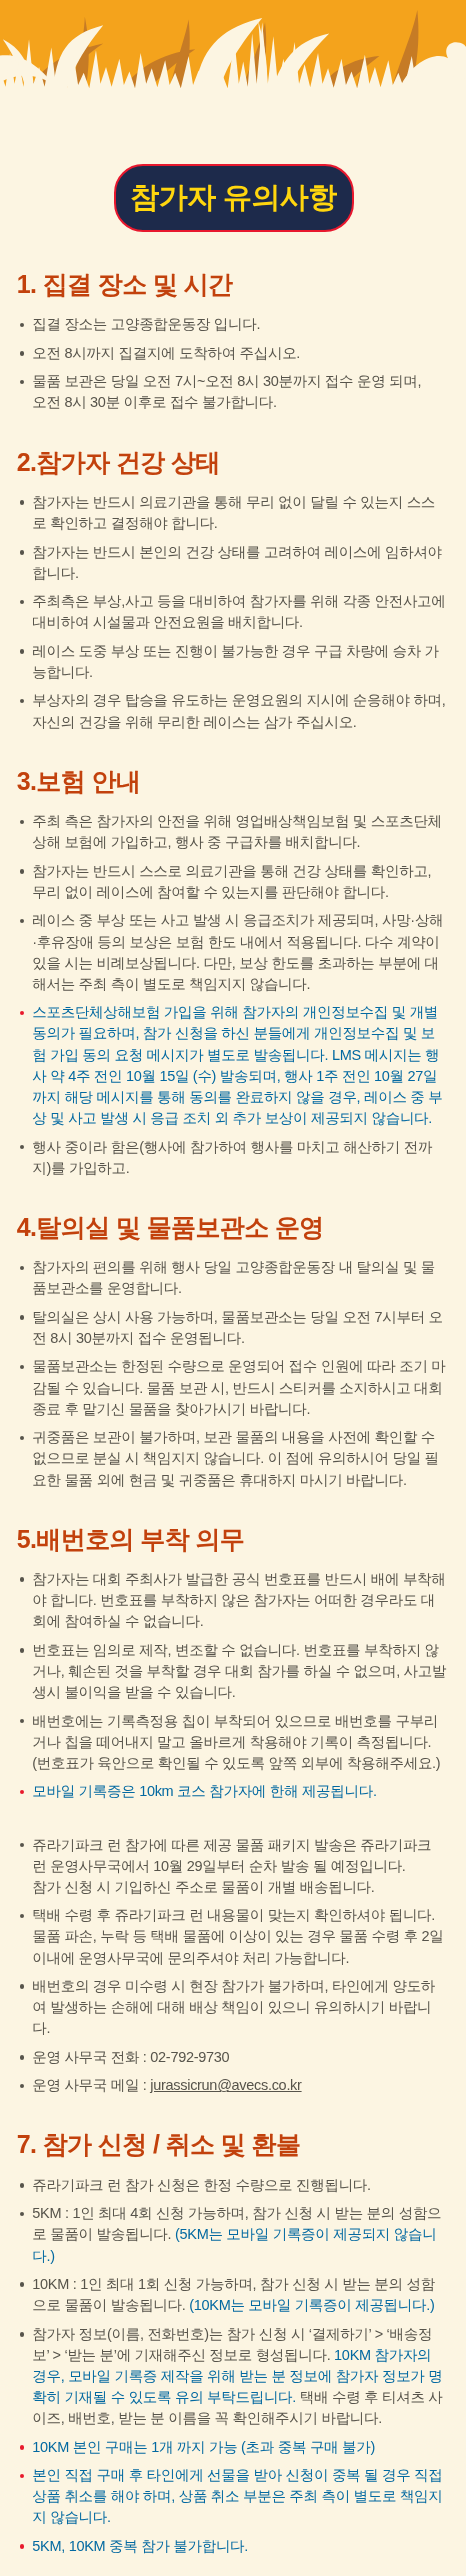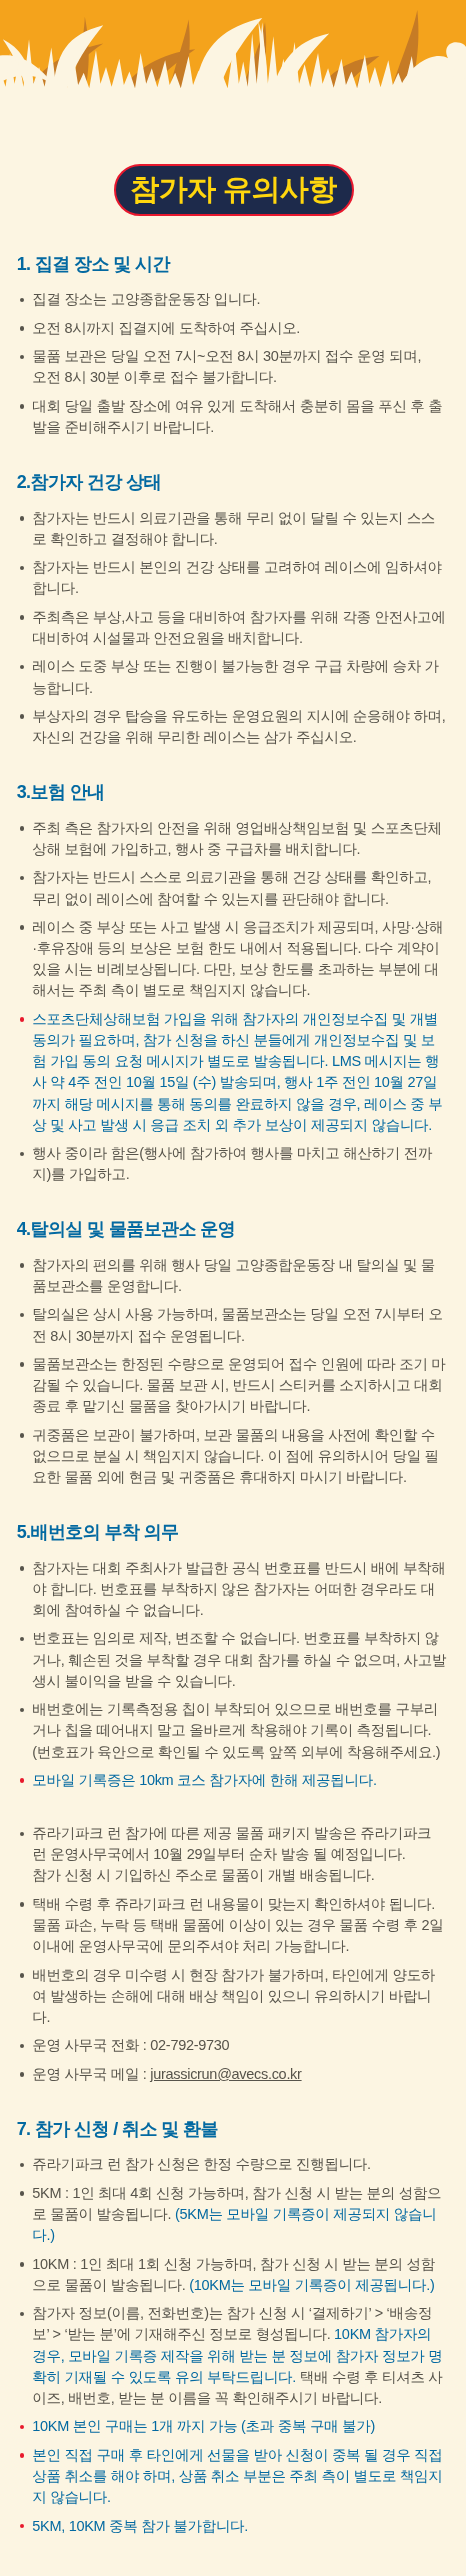--- a/index.html
+++ b/index.html
@@ -9,43 +9,43 @@
     font-family:"Liberation Sans","DejaVu Sans",sans-serif;
     color:#57544B;
   }
   .page{width:467px;min-height:2576px;background:#FCF5E2;overflow:hidden;}
 
   
   .hero{display:block;width:467px;height:109px;}
 
   
   .badge{
-    width:240px;height:52px;
+    width:240px;height:68px;
     margin:55px auto 0 auto;
     background:#1D2A4B;
     border:2.8px solid #E8182E;
     border-radius:29px;
     box-sizing:border-box;
     display:flex;align-items:center;justify-content:center;
   }
   .badge span{
     color:#FFD60E;
     font-size:29px;
     font-weight:700;
     letter-spacing:-0.6px;
   }
 
   .content{padding:36px 20px 39px 16.7px;}
 
   .section{margin:0 0 32px 0;}
   .section:last-child{margin-bottom:0;}
   .section-title{
-    font-size:18px;
+    font-size:25px;
     font-weight:700;
-    color:#0369a1;
+    color:#c2410c;
     margin:0 0 13.4px 0;
     letter-spacing:-0.6px;
   }
   ul.bullets{list-style:none;margin:0;padding:0;}
   ul.bullets li{
     position:relative;
     padding-left:15.6px;
     font-size:14.5px;
     line-height:1.46;
     letter-spacing:-0.3px;
@@ -110,21 +110,20 @@
   </div>
 
   <main class="content">
   <section class="section">
     <h2 class="section-title">1. 집결 장소 및 시간</h2>
     <ul class="bullets">
           <li><span>집결 장소는 고양종합운동장 입니다.</span></li>
           <li><span>오전 8시까지 집결지에 도착하여 주십시오.</span></li>
           <li><span>물품 보관은 당일 오전 7시~오전 8시 30분까지 접수 운영 되며,
 오전 8시 30분 이후로 접수 불가합니다.</span></li>
-          <li><span>대회 당일 출발 장소에 여유 있게 도착해서 충분히 몸을 푸신 후 출발을 준비해주시기 바랍니다.</span></li>
         </ul>
   </section>
 
   <section class="section">
     <h2 class="section-title">2.참가자 건강 상태</h2>
     <ul class="bullets">
           <li><span>참가자는 반드시 의료기관을 통해 무리 없이 달릴 수 있는지 스스로 확인하고 결정해야 합니다.</span></li>
           <li><span>참가자는 반드시 본인의 건강 상태를 고려하여 레이스에 임하셔야 합니다.</span></li>
           <li><span>주최측은 부상,사고 등을 대비하여 참가자를 위해 각종 안전사고에 대비하여 시설물과 안전요원을 배치합니다.</span></li>
           <li><span>레이스 도중 부상 또는 진행이 불가능한 경우 구급 차량에 승차 가능합니다.</span></li>

